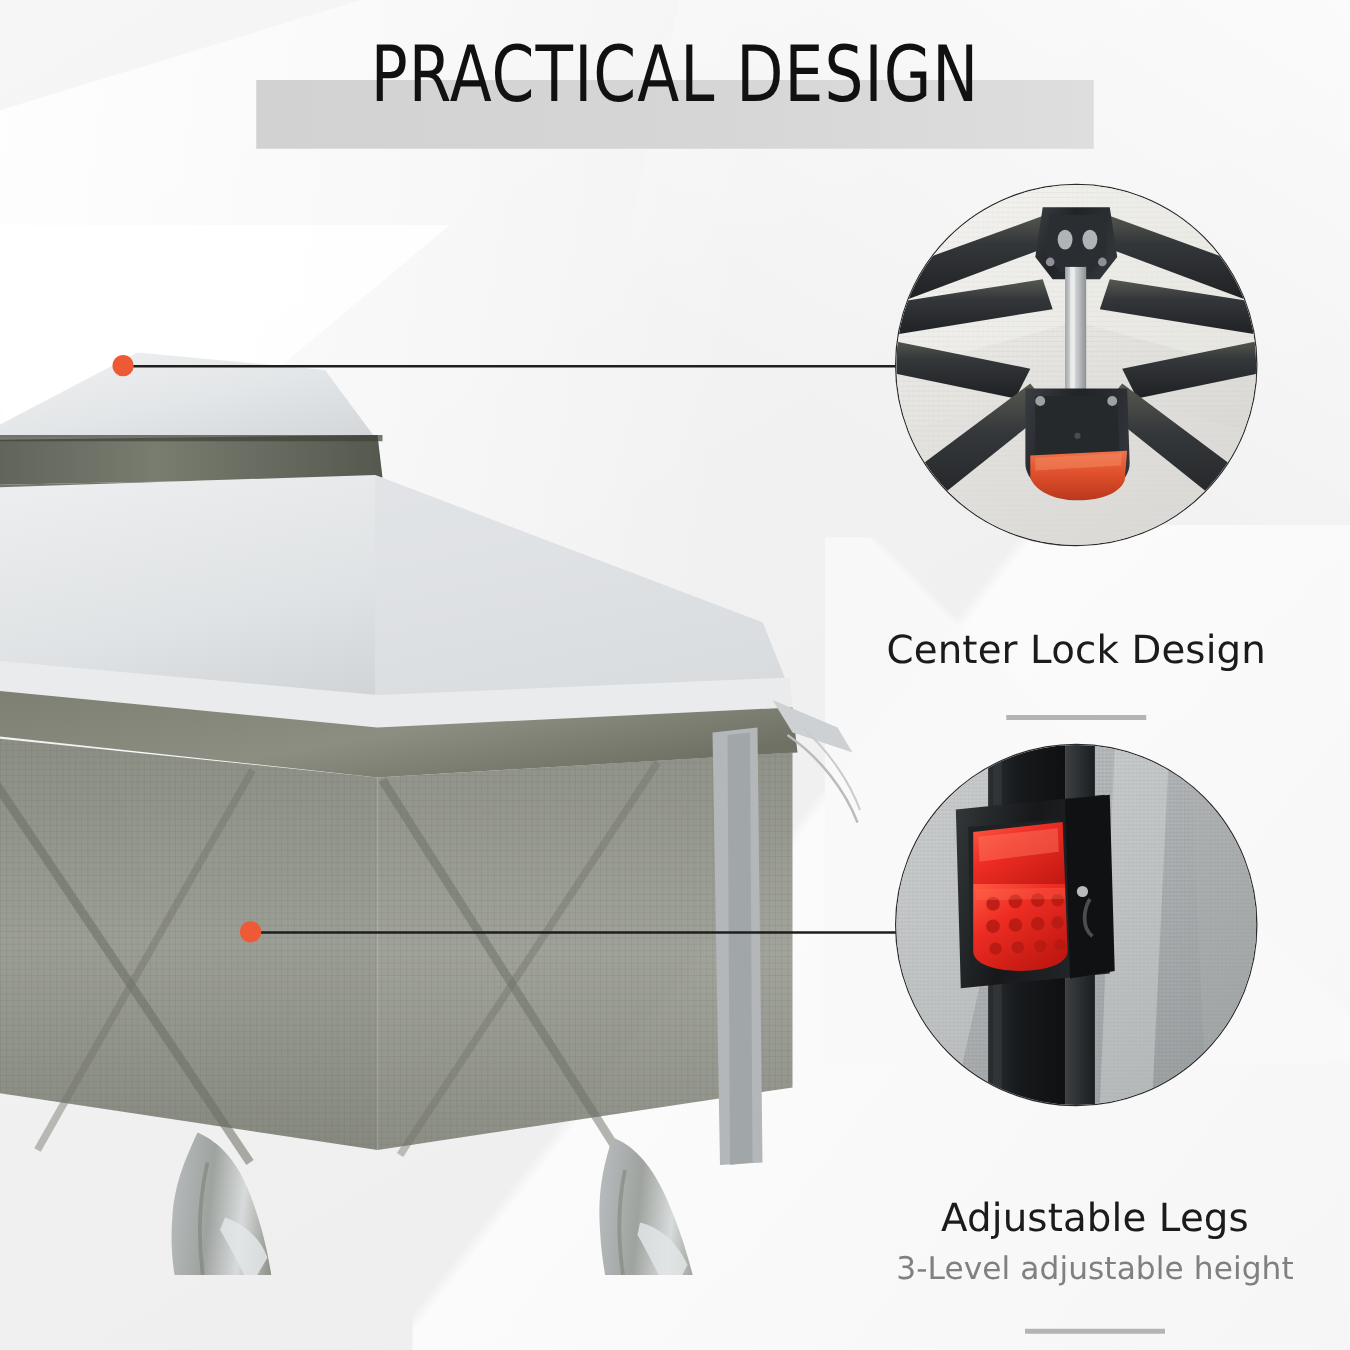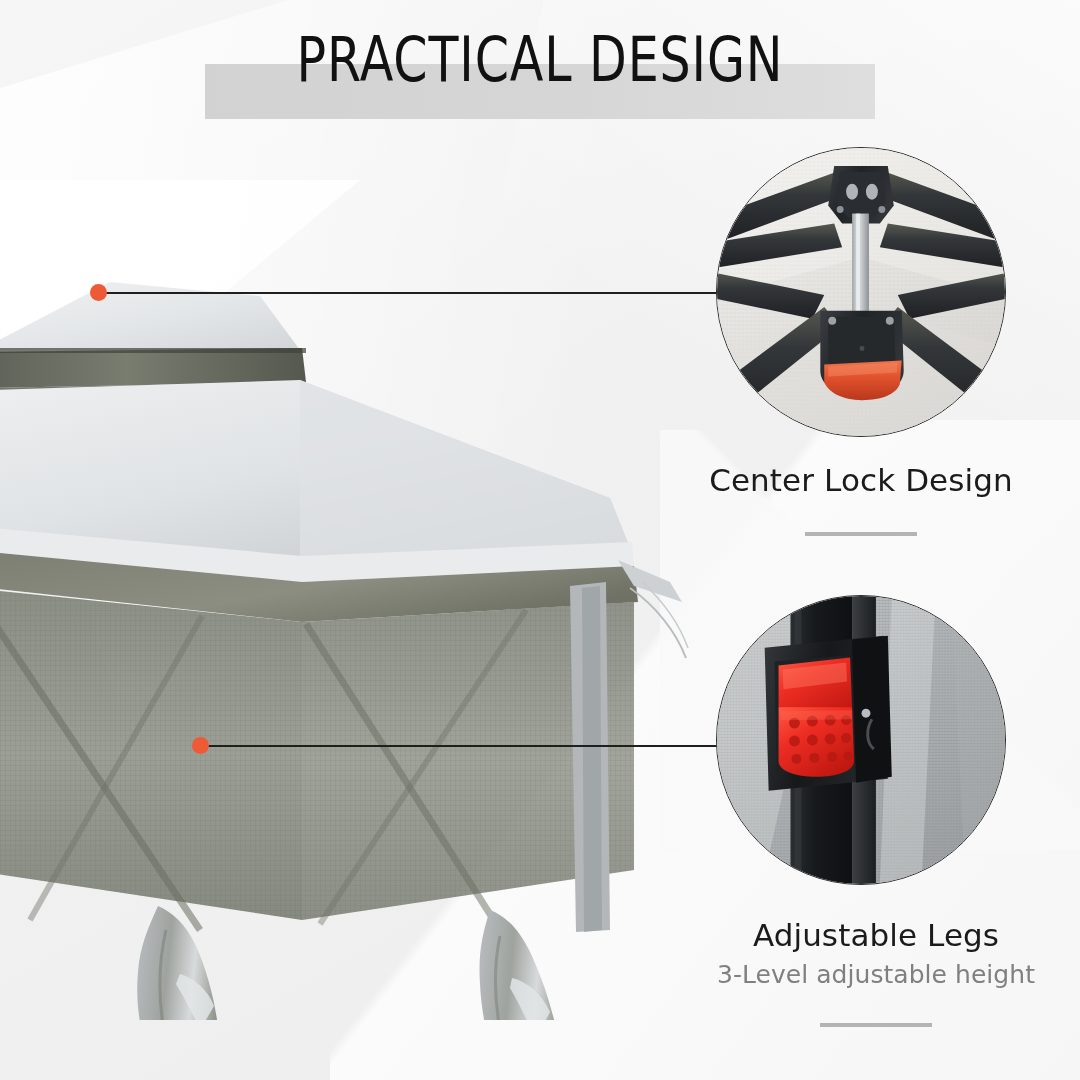--- a/index.html
+++ b/index.html
@@ -114,20 +114,21 @@
     background: #e9e9e9;
   }
   .inset svg { display: block; width: 100%; height: 100%; }
 
   
   .feature {
     position: absolute;
     width: 420px;
     text-align: center;
     z-index: 8;
+    margin-top: 40px;
   }
   .feature-title {
     font-family: "DejaVu Sans", "Liberation Sans", sans-serif;
     font-size: 31px;
     font-weight: 400;
     color: #1b1b1b;
     line-height: 1.18;
     letter-spacing: 0.1px;
   }
   .feature-sub {

